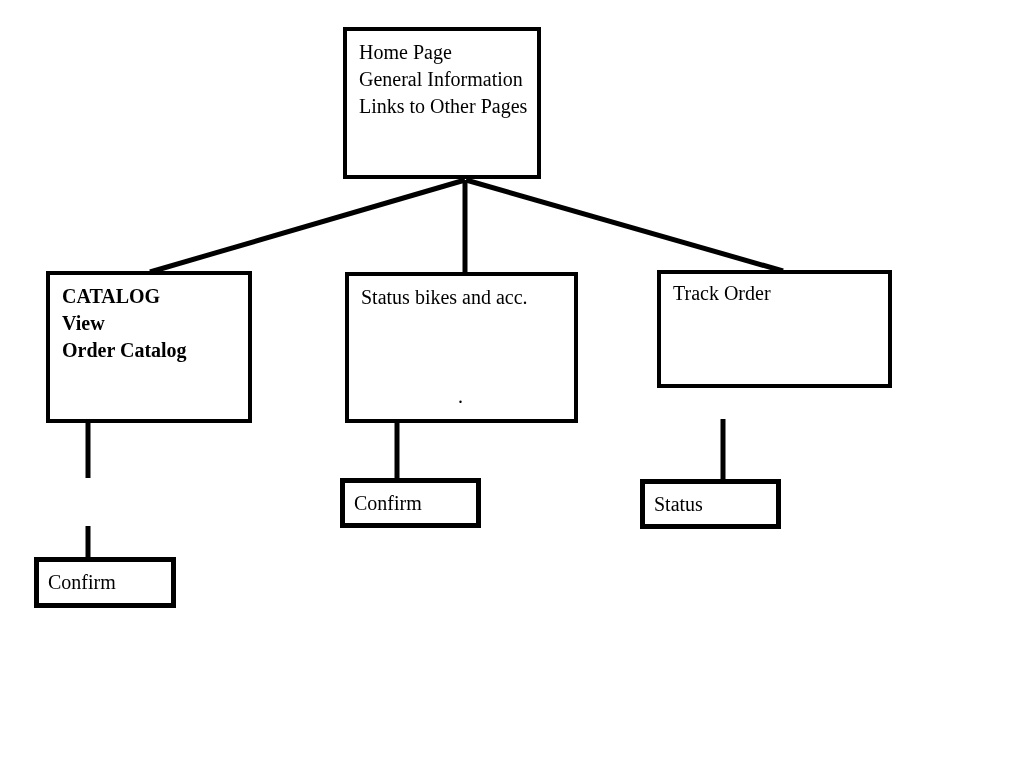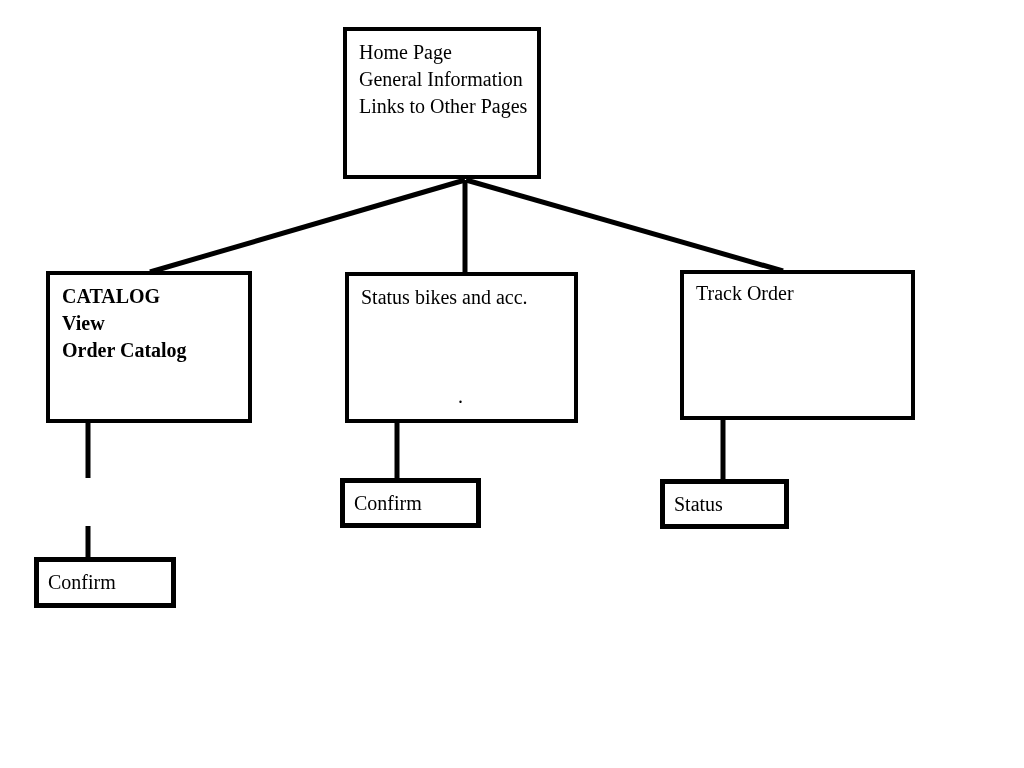--- a/index.html
+++ b/index.html
@@ -76,32 +76,32 @@
   <div class="node big" style="left:46px; top:271px; width:206px; height:152px;font-weight:bold;">
     <div class="nl">CATALOG</div>
     <div class="nl">View</div>
     <div class="nl">Order Catalog</div>
   </div>
 
   <div class="node big" style="left:345px; top:272px; width:233px; height:151px;">
     <div class="nl">Status bikes and acc.</div>
   </div>
 
-  <div class="node big" style="left:657px; top:270px; width:235px; height:150px; padding-top:6px;margin-left:23px;">
+  <div class="node big" style="left:657px; top:270px; width:235px; height:118px; padding-top:6px;">
     <div class="nl">Track Order</div>
   </div>
 
 
   <div class="node small" style="left:34px; top:557px; width:142px; height:51px;">
     <div class="nl">Confirm</div>
   </div>
 
   <div class="node small" style="left:340px; top:478px; width:141px; height:50px;">
     <div class="nl">Confirm</div>
   </div>
 
-  <div class="node small" style="left:660px; top:479px; width:129px; height:50px;">
+  <div class="node small" style="left:640px; top:479px; width:141px; height:50px;">
     <div class="nl">Status</div>
   </div>
 
   <span id="stray-dot">.</span>
 
 </div>
 
 </body></html>

